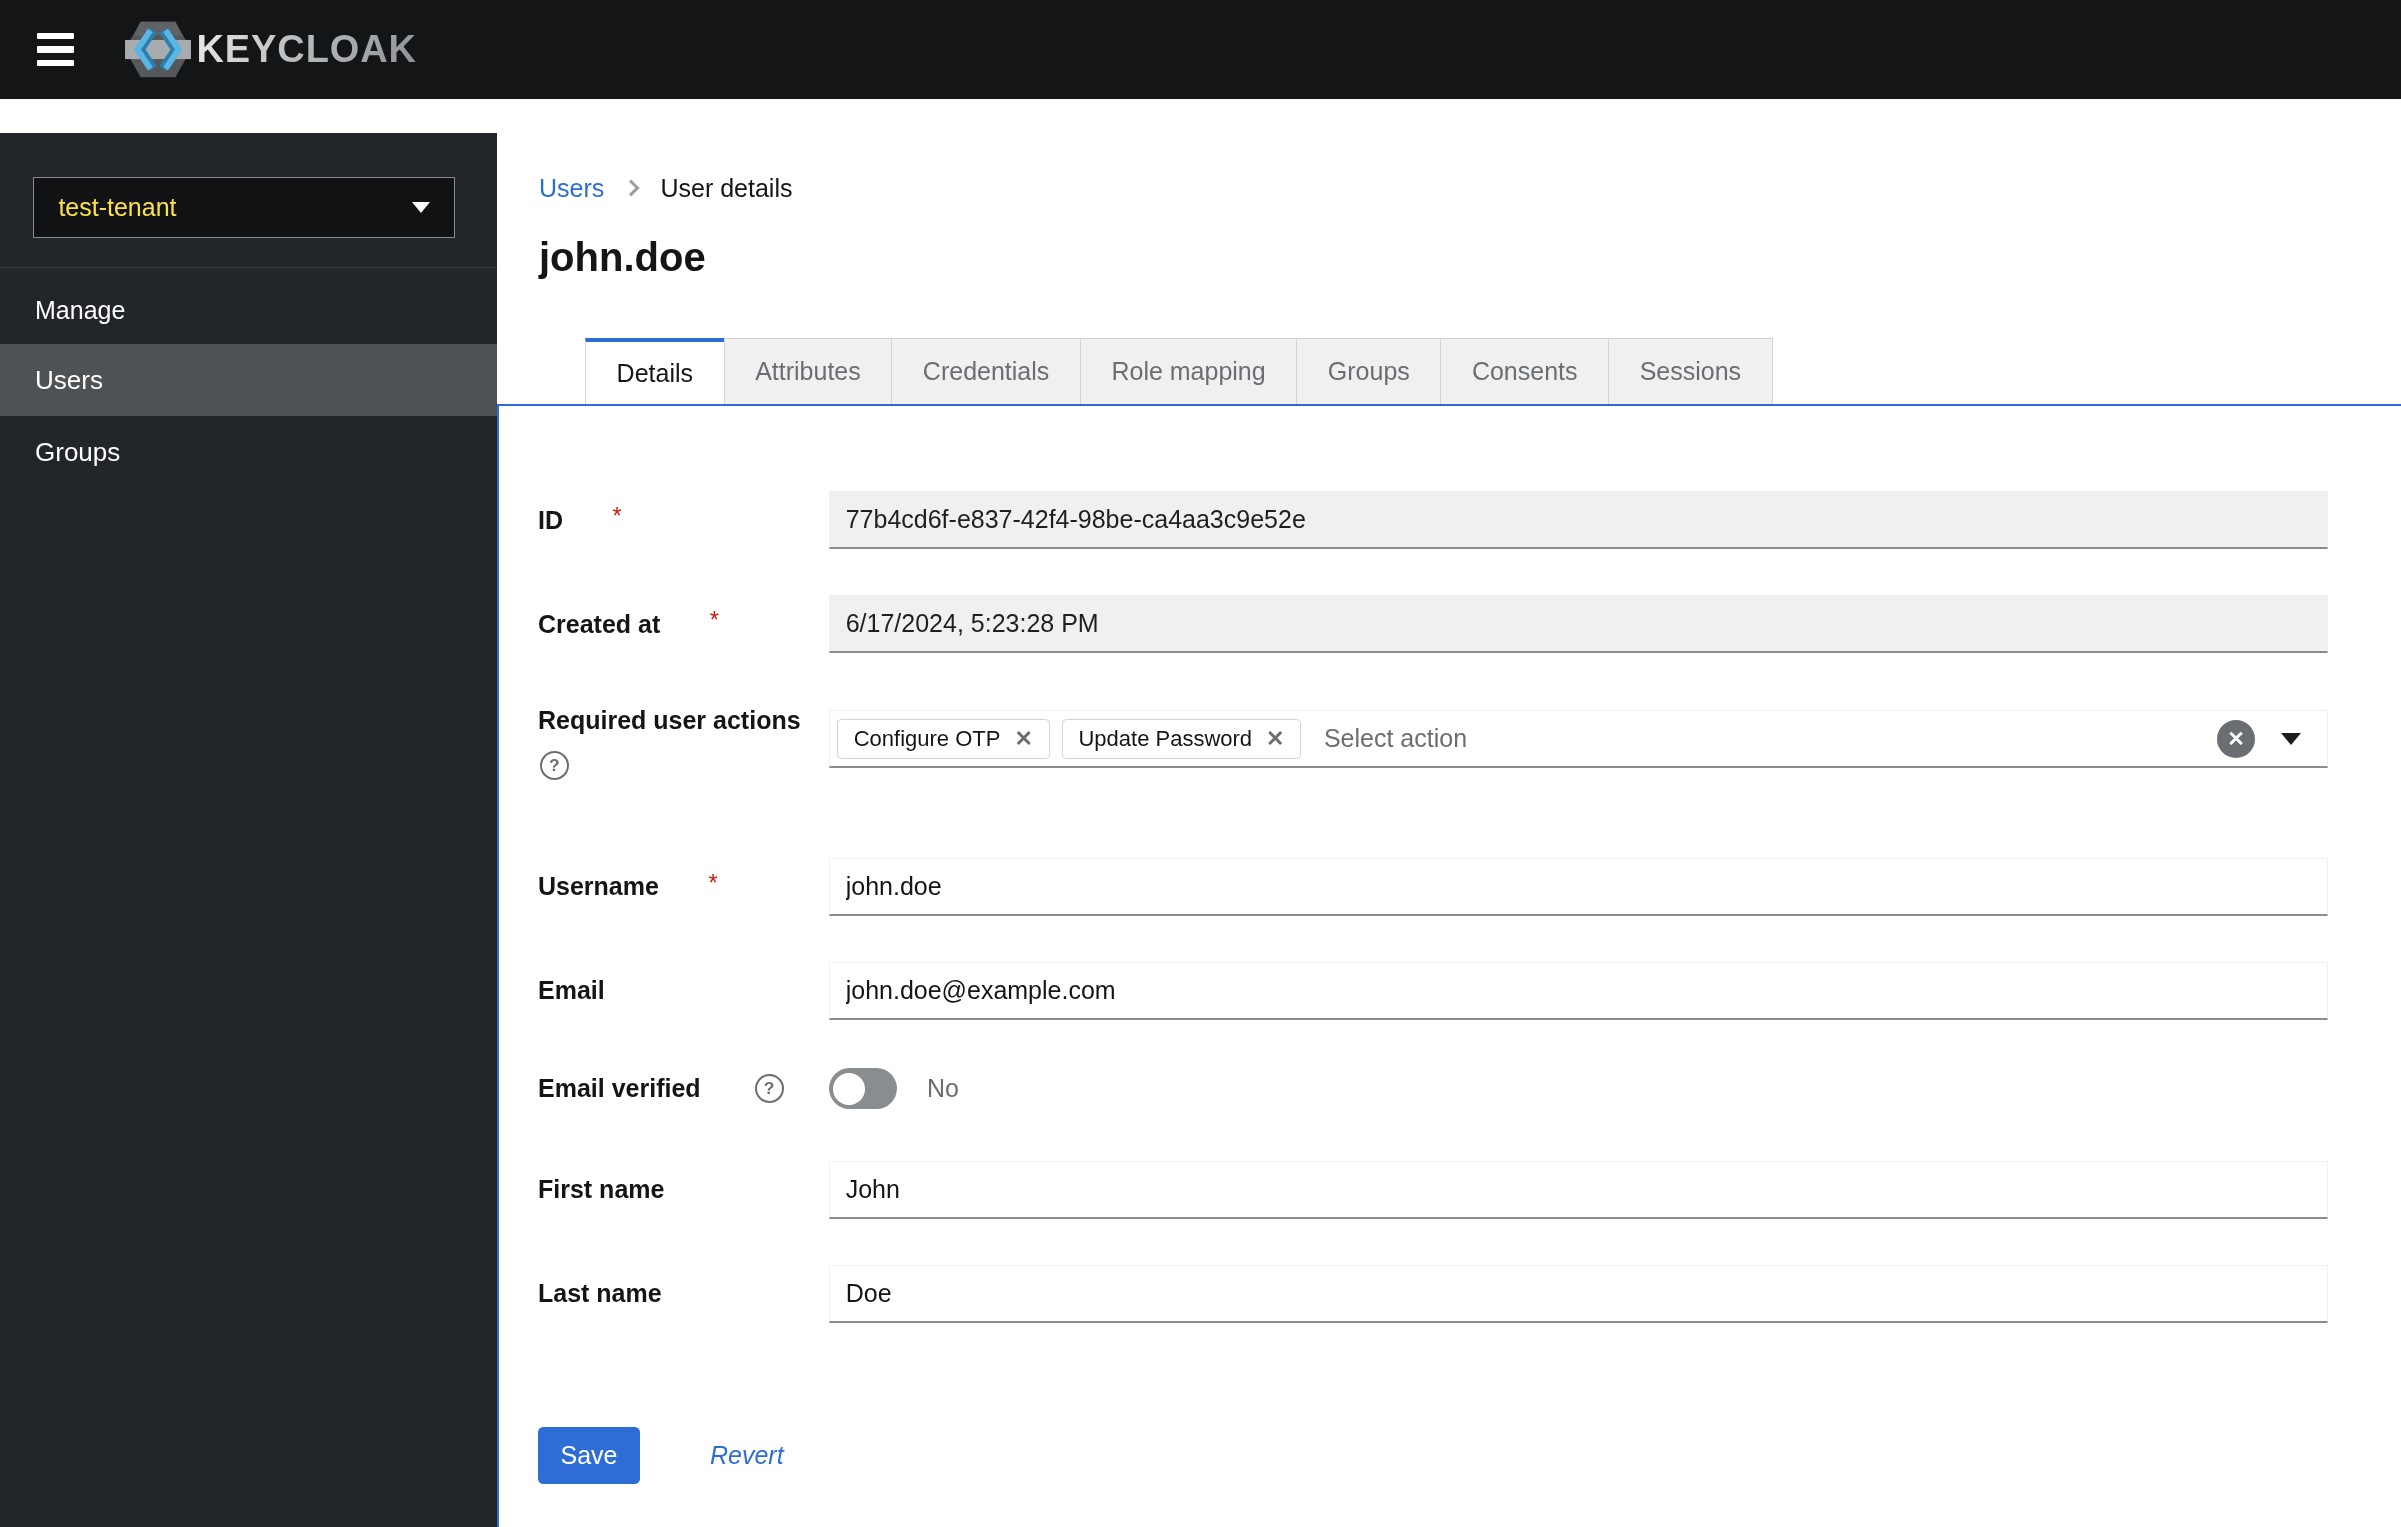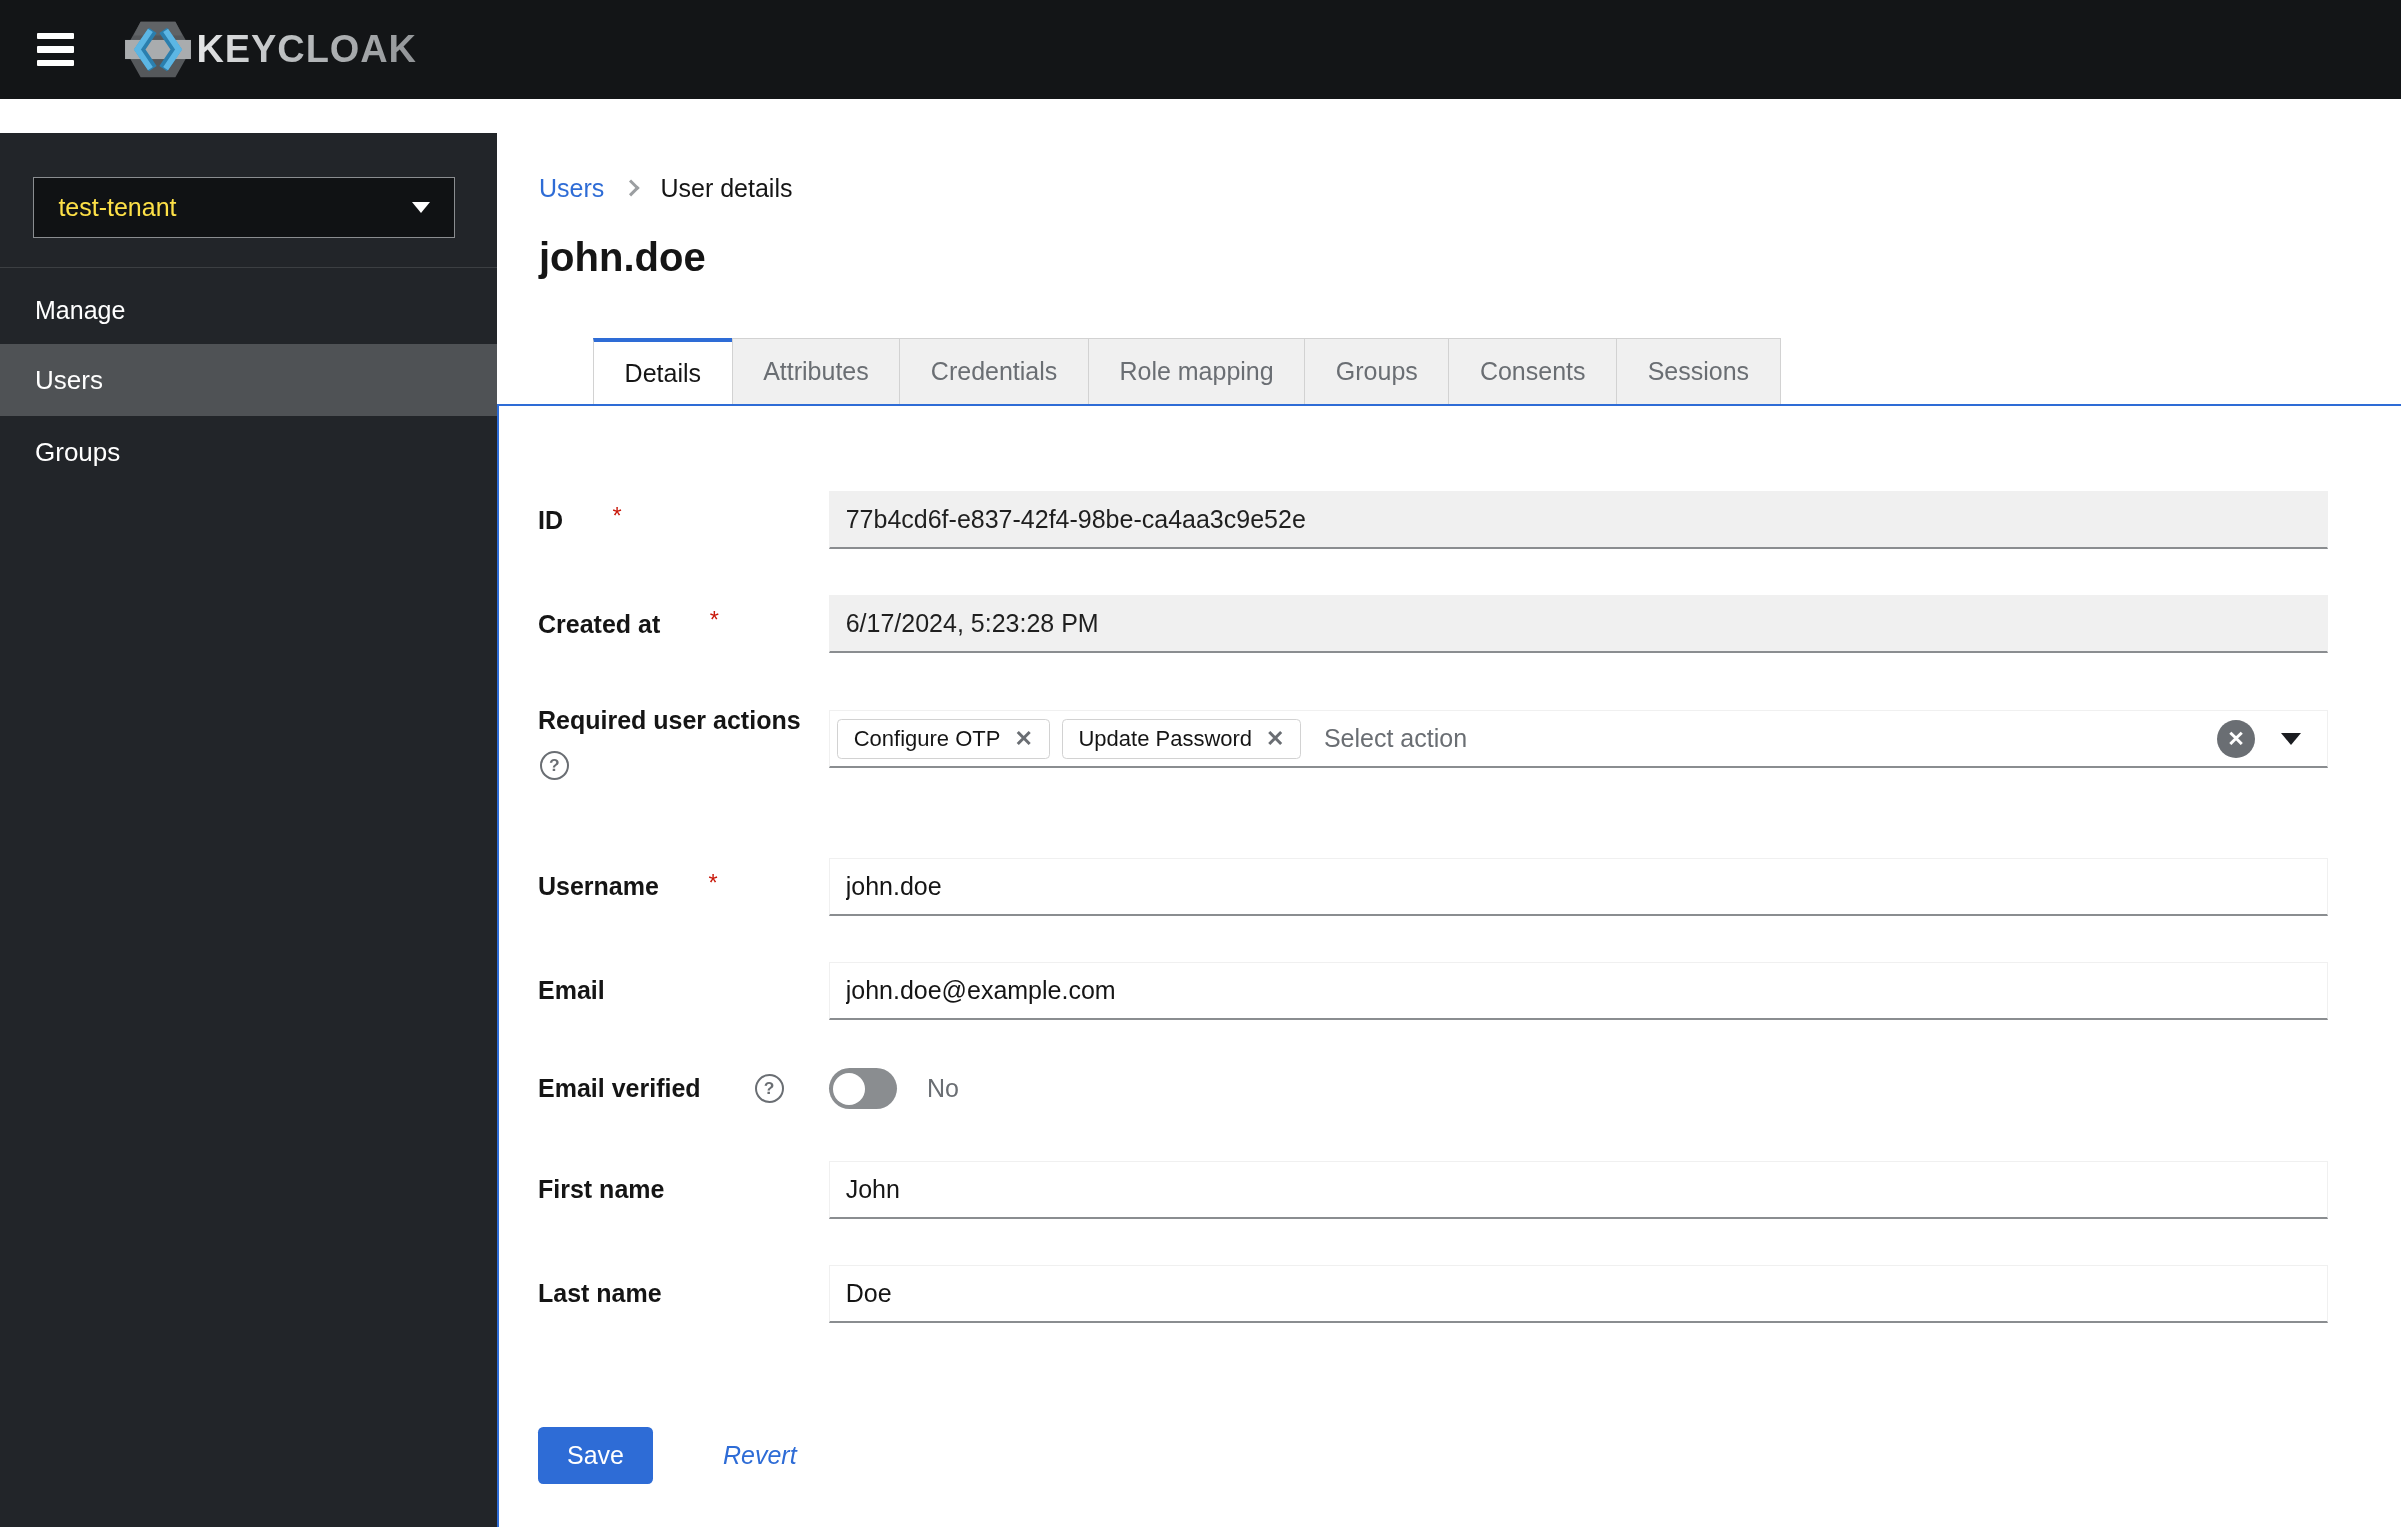--- a/index.html
+++ b/index.html
@@ -50,21 +50,21 @@
   
   .main{position:absolute;top:133px;left:497px;width:1904px;height:1395px;
     display:flex;flex-direction:column;background:#fff;}
   .breadcrumb{margin:40px 0 0 42px;display:flex;align-items:center;font-size:25px;height:31px;}
   .breadcrumb a{color:var(--accent);text-decoration:none;cursor:pointer;}
   .crumb-sep{width:12.2px;height:12.2px;border-right:3.5px solid #9b9ea1;border-top:3.5px solid #9b9ea1;
     transform:rotate(45deg);margin:0 23px 0 21px;}
   .page-title{margin:31px 0 0 42px;font-size:40px;font-weight:700;height:49px;}
 
   
-  .tabs{margin:54px 0 0 12px;display:flex;padding-left:85px;height:66px;align-items:flex-end;}
+  .tabs{margin:54px 0 0 4px;display:flex;padding-left:85px;height:66px;align-items:flex-end;}
   .tab{height:66px;display:flex;align-items:center;padding:0 30.5px;font-size:25px;
     background:var(--light);color:var(--gray);border:0.9px solid var(--chip-border);
     border-bottom:none;margin-left:-0.9px;cursor:pointer;white-space:nowrap;}
   .tab.active{background:#fff;color:var(--text);border-top:4.4px solid var(--accent);}
 
   
   .panel{flex:1;border-top:2.6px solid var(--accent);border-left:2.6px solid var(--accent);
     padding:85px 73px 0 39px;overflow:hidden;}
   .form-row{display:flex;margin-bottom:46px;}
   .label-col{width:291px;flex-shrink:0;display:flex;flex-direction:column;justify-content:center;}
@@ -104,21 +104,21 @@
   
   .toggle-row{height:46px;margin-bottom:49px;}
   .toggle{width:68px;height:41px;border-radius:21px;background:var(--border-gray);
     position:relative;border:none;cursor:pointer;flex-shrink:0;}
   .toggle-knob{position:absolute;left:4.4px;top:4.4px;width:32px;height:32px;border-radius:50%;
     background:#fff;}
   .toggle-state{font-size:25px;color:var(--gray);margin-left:30px;}
 
   
   .action-row{margin-top:104px;display:flex;align-items:center;}
-  .btn-save{width:115px;height:57px;background:var(--accent);color:#fff;font-size:25px;
+  .btn-save{width:102px;height:57px;background:var(--accent);color:#fff;font-size:25px;
     border:none;border-radius:5.2px;cursor:pointer;font-family:inherit;}
   .link-revert{margin-left:70px;color:var(--accent);font-size:25px;text-decoration:none;
     cursor:pointer;background:none;border:none;font-family:inherit;font-style:italic;}
 </style>
 </head>
 <body>
 
 <header class="masthead">
   <button class="hamburger">
     <span></span>

